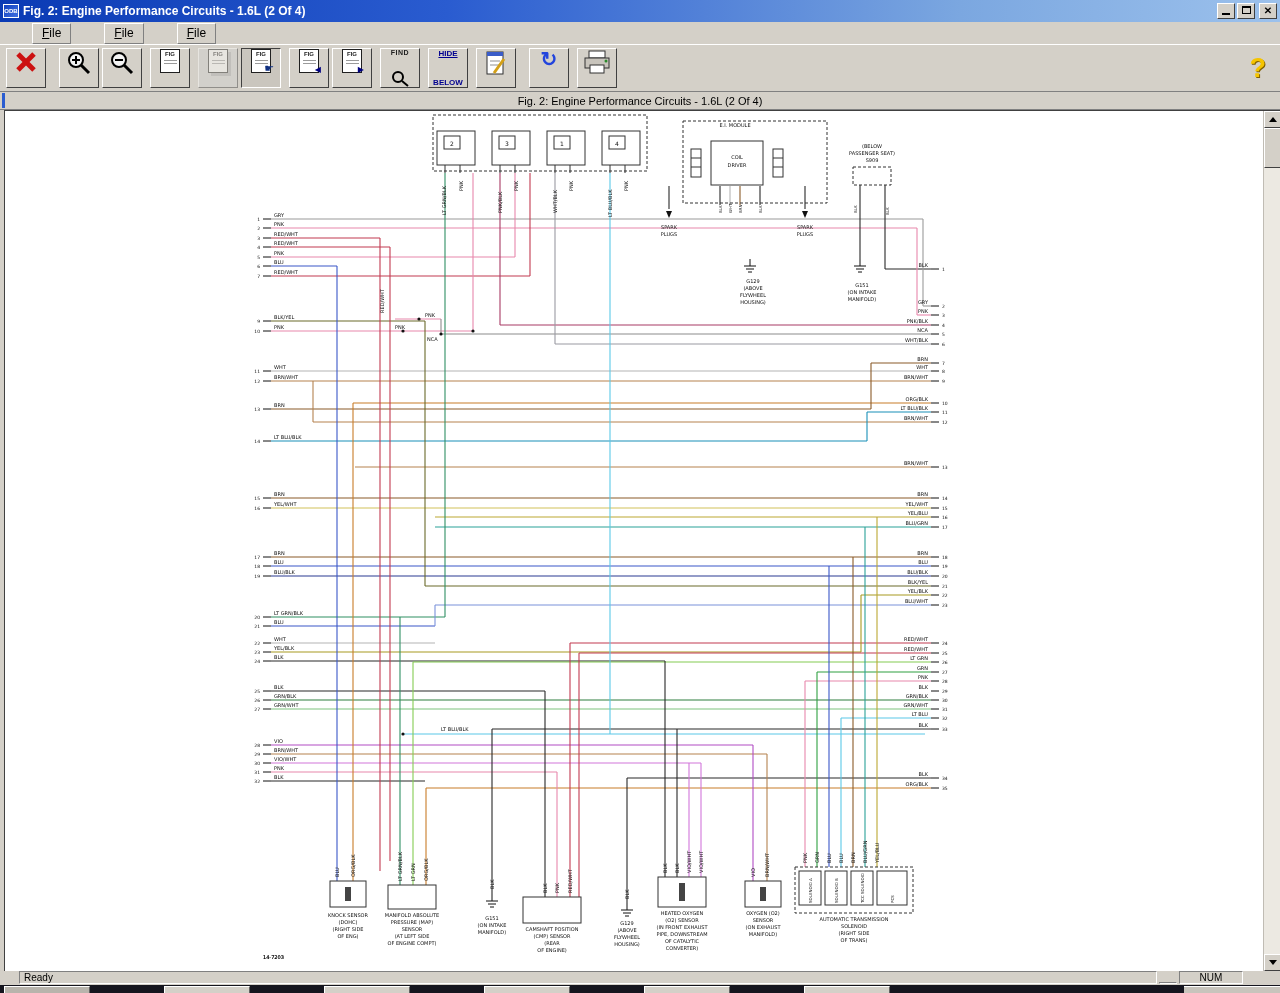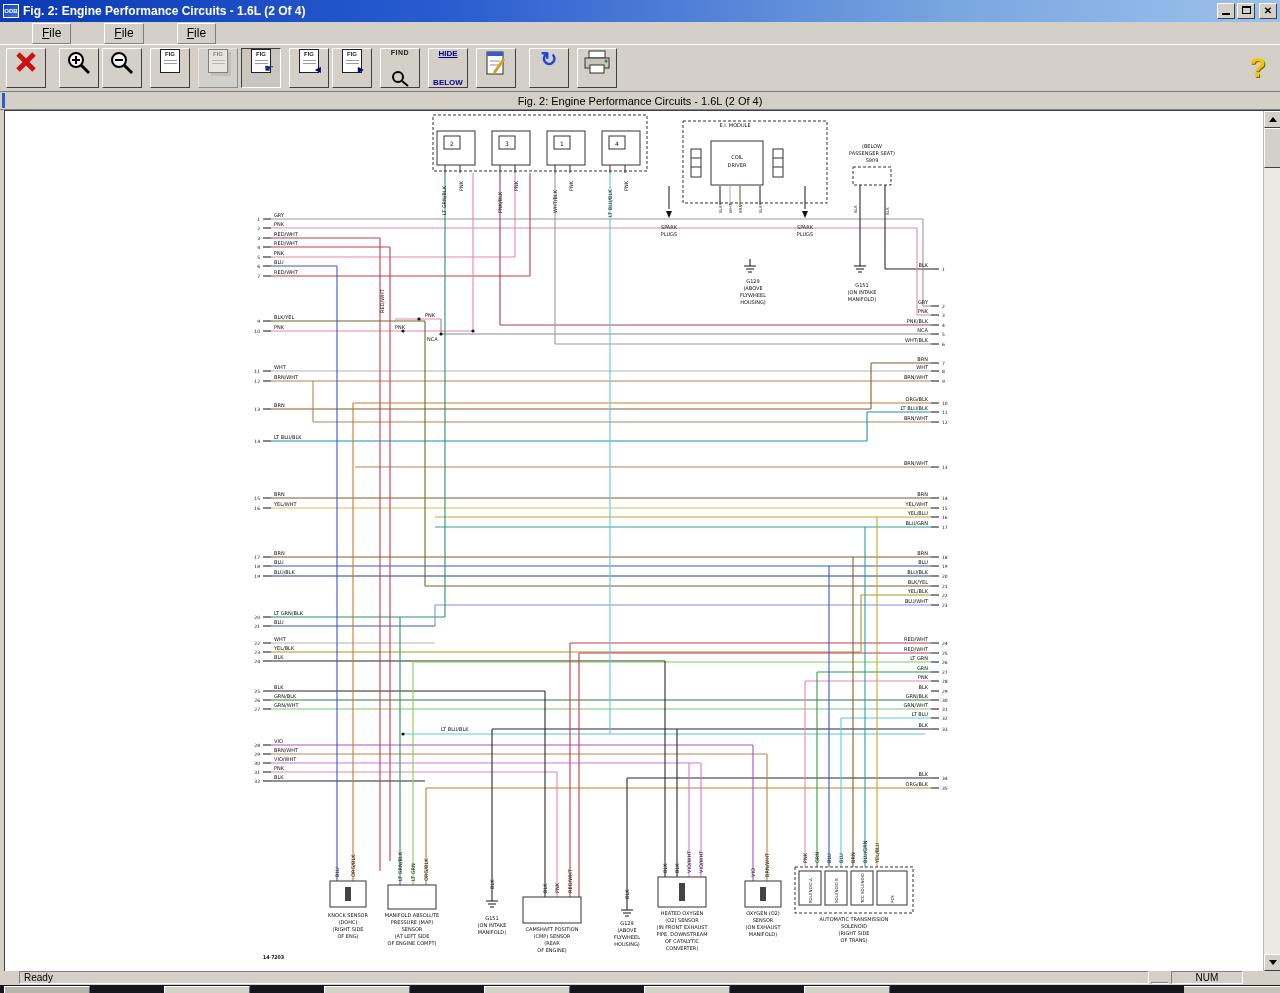--- a/index.html
+++ b/index.html
@@ -67,21 +67,21 @@
   .tri-up { width:0; height:0; border-left:4px solid transparent; border-right:4px solid transparent; border-bottom:5px solid #000; }
   .tri-down { width:0; height:0; border-left:4px solid transparent; border-right:4px solid transparent; border-top:5px solid #000; }
   .sb-thumb { position:absolute; left:0; top:17px; width:17px; height:40px; background:#d4d0c8;
               border:1px solid; border-color:#fff #404040 #404040 #fff; }
 
   
   .statusbar { height:14px; display:flex; gap:2px; padding:1px 19px; background:#d4d0c8; align-items:flex-end; }
   .sb-field { border:1px solid; border-color:#808080 #fff #fff #808080; font-size:10px; padding:0 4px; display:flex; align-items:center; background:#d4d0c8; }
   .sb-ready { flex:1; }
   .sb-mid { width:18px; }
-  .sb-num { width:72px; justify-content:center; }
+  .sb-num { width:64px; justify-content:center; }
   .sb-grip { width:16px; border:none; background:
       repeating-linear-gradient(135deg, transparent 0 3px, #808080 3px 4px, #fff 4px 5px); }
 
   
   .taskbar { height:8px; background:#15151e; display:flex; align-items:flex-start; gap:74px; padding:1px 0 0 4px; position:relative; overflow:hidden; }
   .tb-btn { width:86px; height:8px; background:#d4d0c8; border-top:1px solid #fff; border-left:1px solid #fff; border-right:1px solid #606060; }
   .tb-btn.active { background:#b8b4ac; }
   .tb-tray { position:absolute; right:0; top:1px; width:96px; height:8px; background:#c8c4bc; border-top:1px solid #fff; }
 
   svg text { font-family:"DejaVu Sans", sans-serif; }

